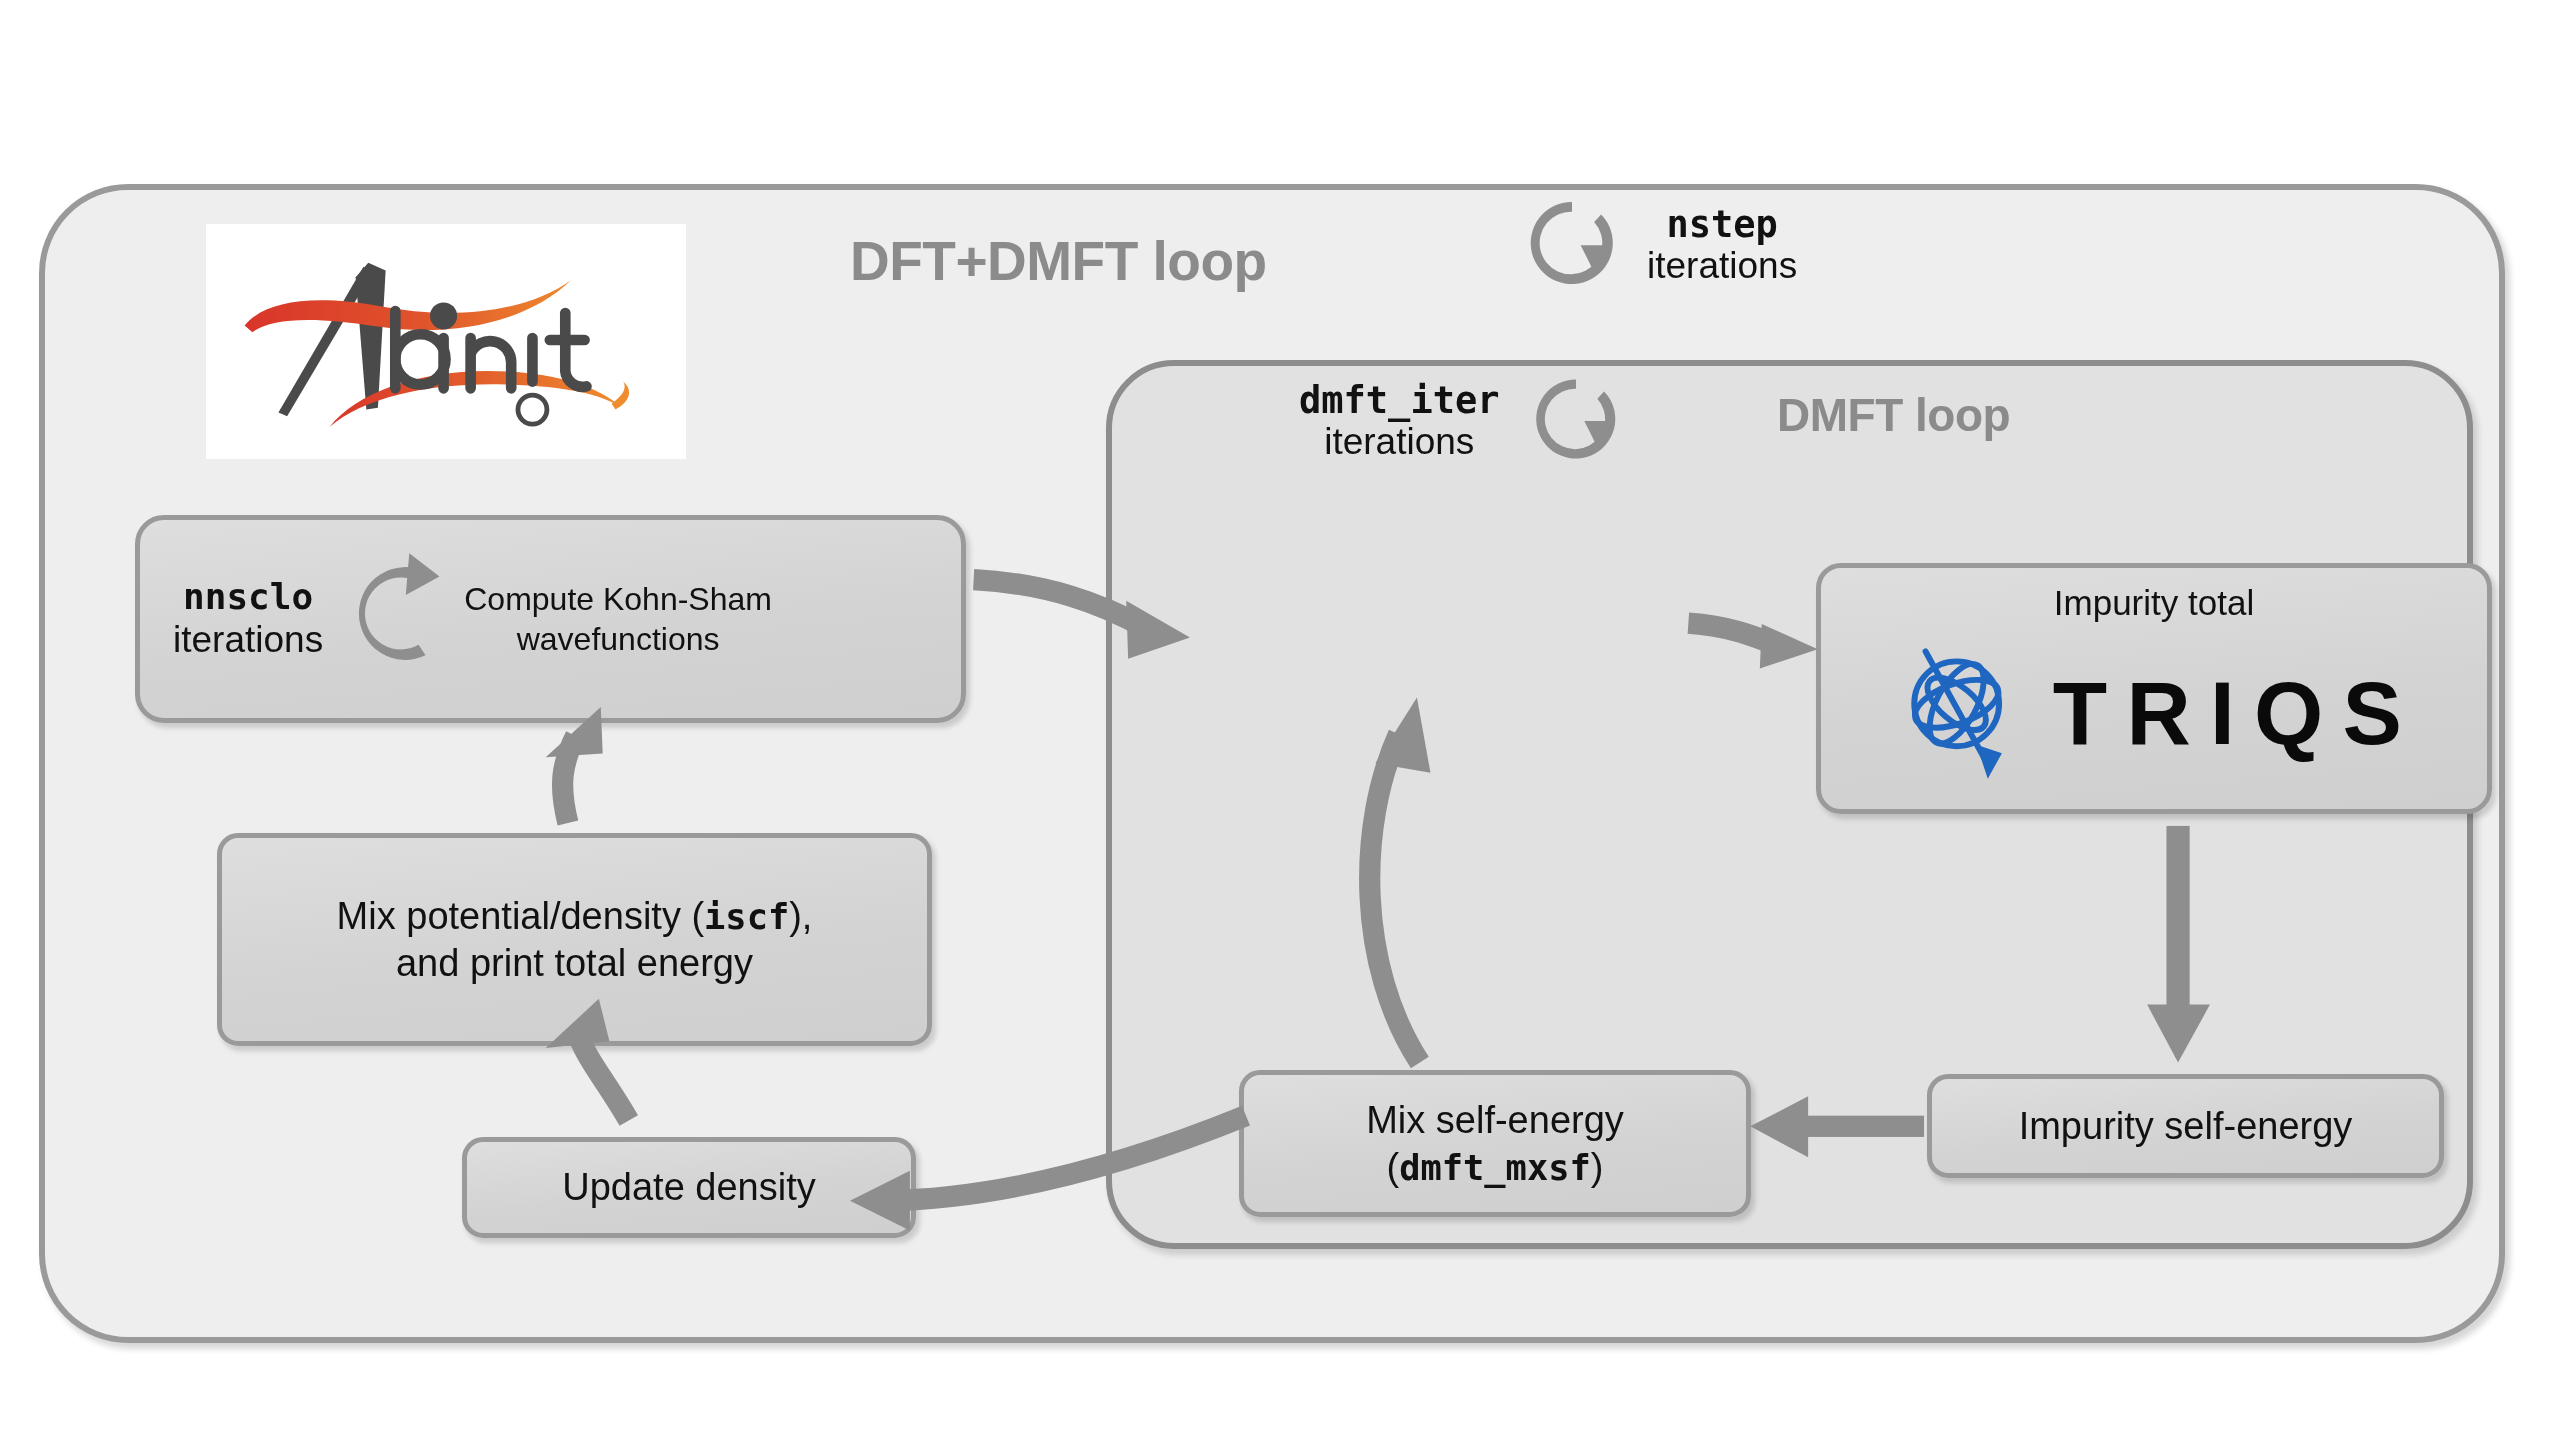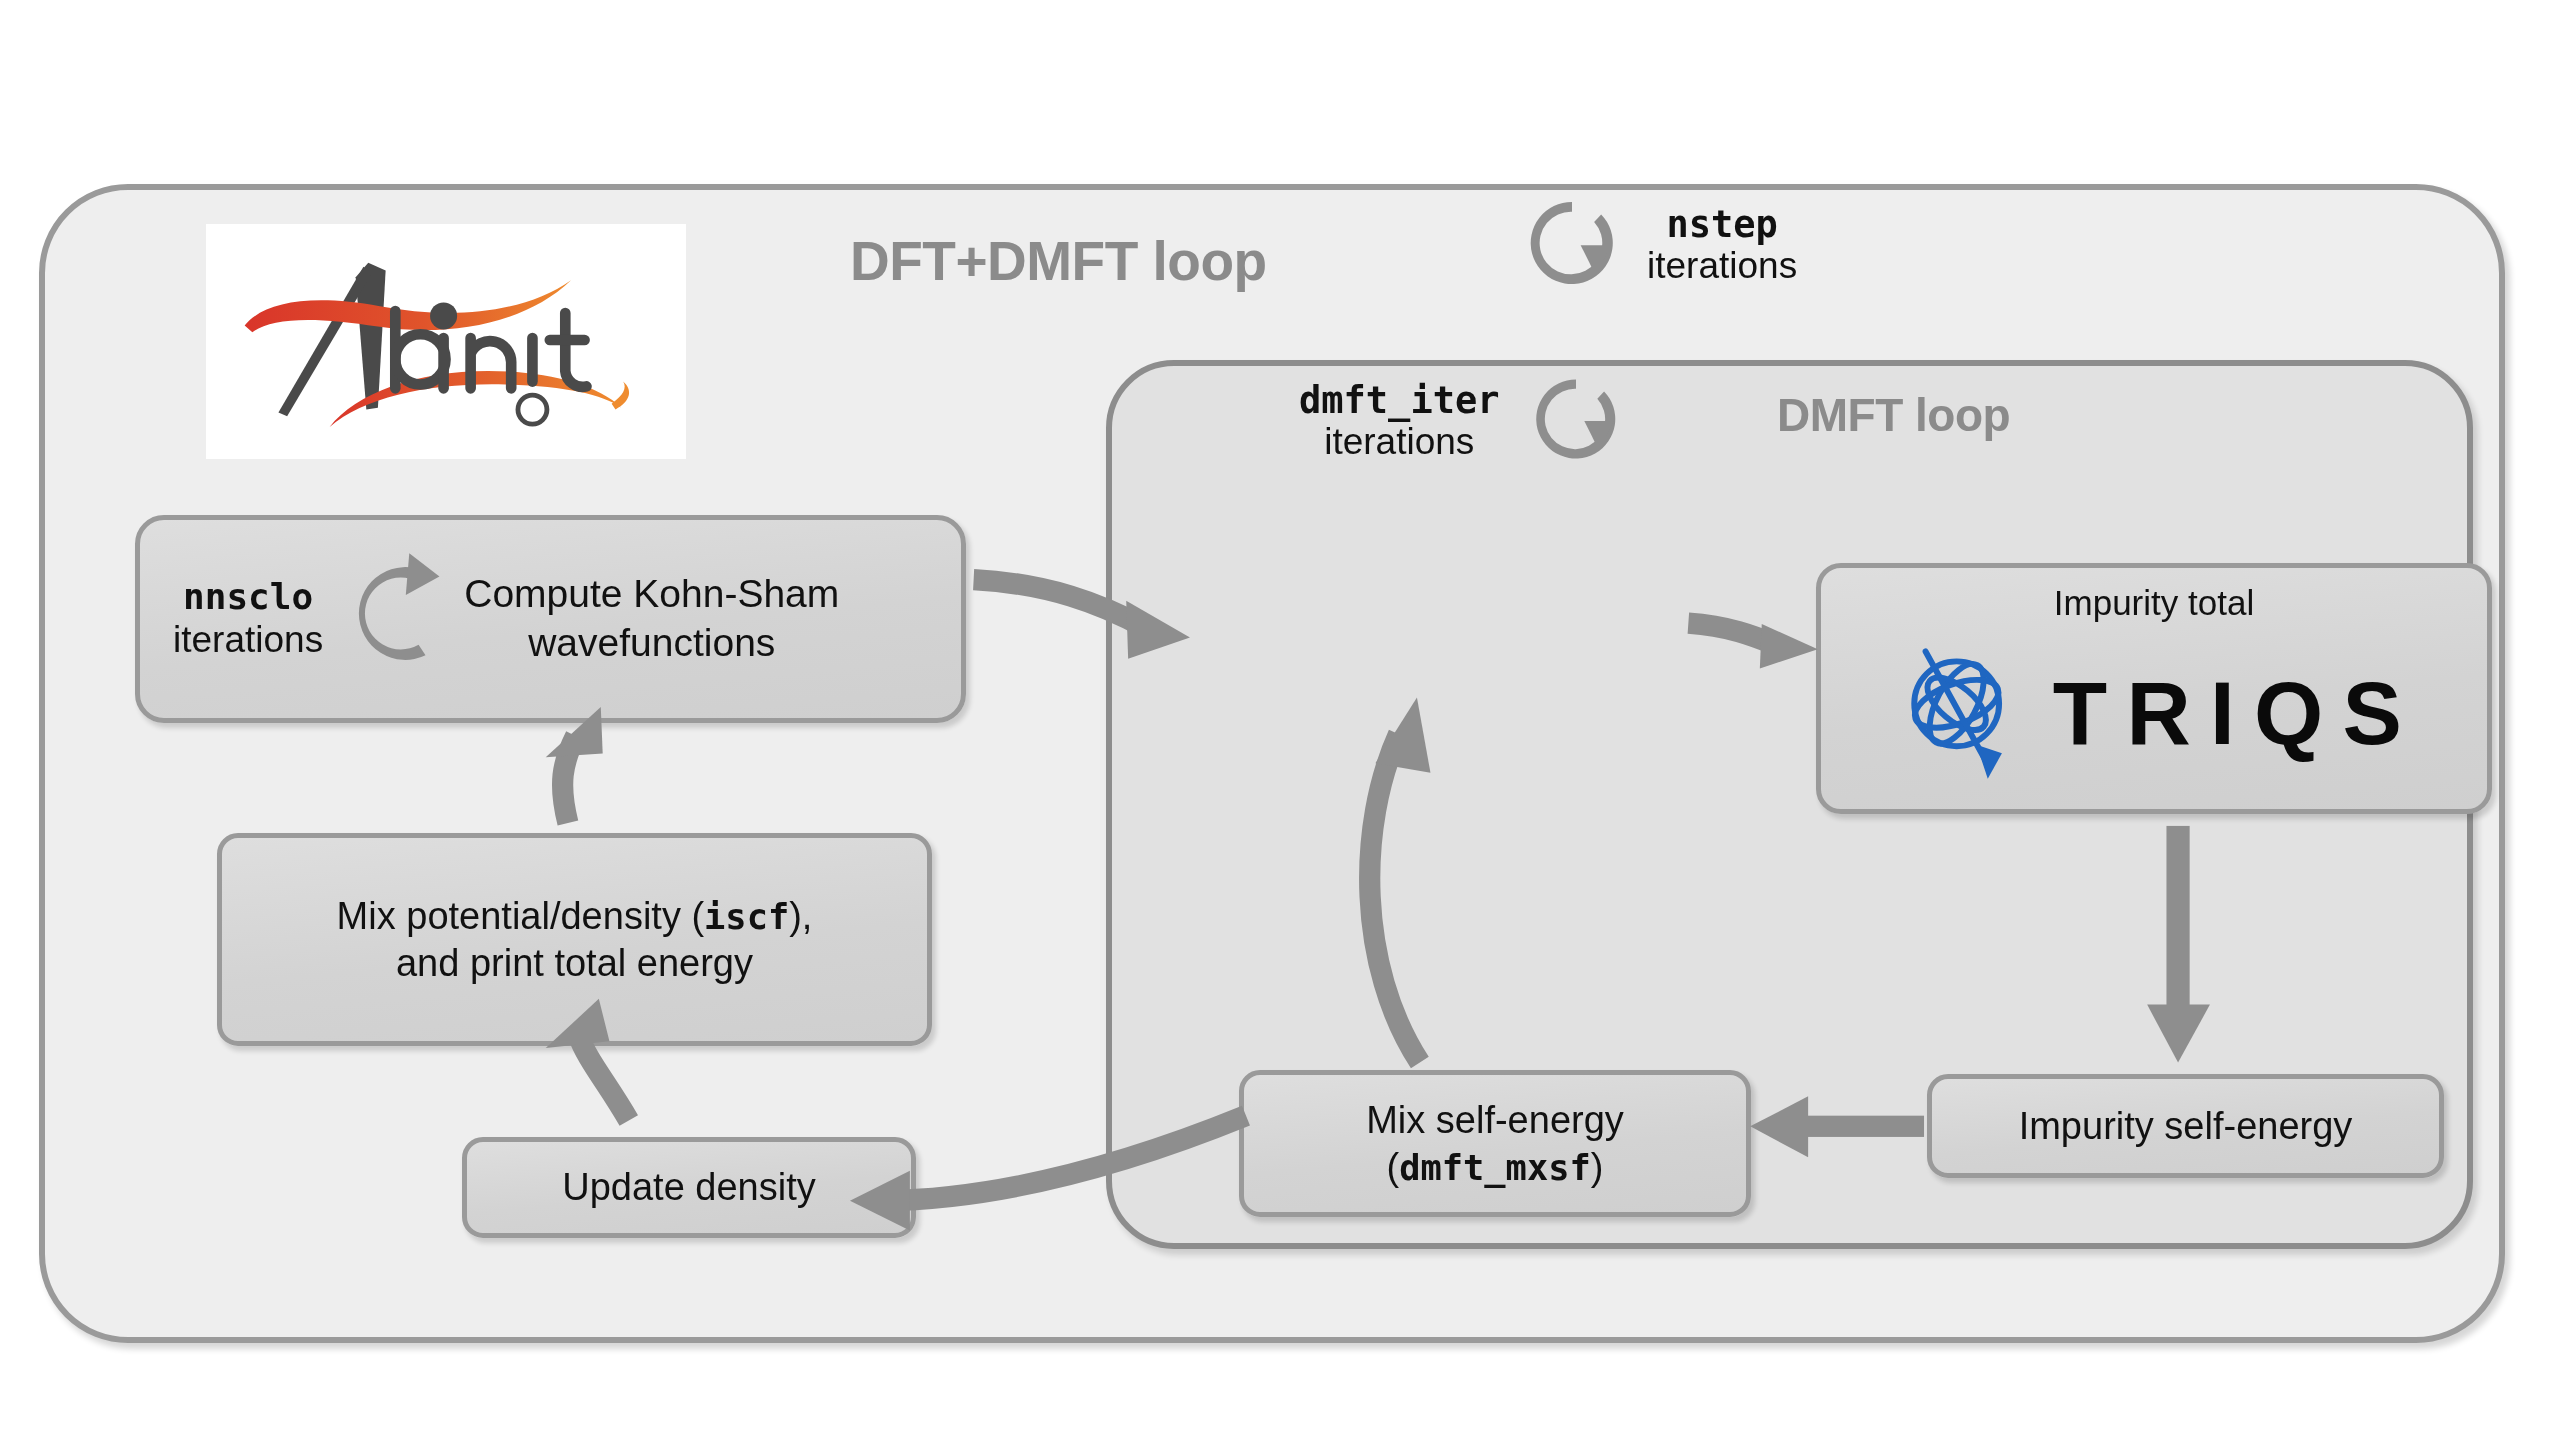--- a/index.html
+++ b/index.html
@@ -57,21 +57,21 @@
   #node-green{left:1198px;top:572px;width:483px;height:108px;}
   #node-triqs{left:1816px;top:563px;width:676px;height:251px;border-radius:25px;
               flex-direction:column;justify-content:flex-start;padding-top:13.5px;}
   #node-imp-self{left:1927px;top:1074px;width:517px;height:104px;}
   #node-mix-self{left:1239px;top:1070px;width:512px;height:147px;}
 
   
   .nnsclo-group{display:flex;align-items:center;gap:0px;}
   .iter-label{text-align:center;line-height:1.15;font-size:37px;color:#111;}
   .iter-label .code-line{font-family:"DejaVu Sans Mono","Liberation Mono",monospace;font-weight:bold;font-size:36px;}
-  .ks-text{font-size:39px;line-height:1.25;text-align:center;}
+  .ks-text{font-size:32px;line-height:1.25;text-align:center;}
 
   
   .loop-badge{position:absolute;}
   #nstep-badge{left:1518px;top:189px;display:flex;align-items:center;gap:21px;}
   #dmft-iter-badge{left:1299px;top:367px;display:flex;align-items:center;gap:25px;}
   .badge-text{text-align:center;line-height:1.12;color:#111;}
   .badge-text .code-line{font-family:"DejaVu Sans Mono","Liberation Mono",monospace;font-weight:bold;font-size:37px;display:block;}
   .badge-text .plain-line{font-size:37px;display:block;}
 
   

